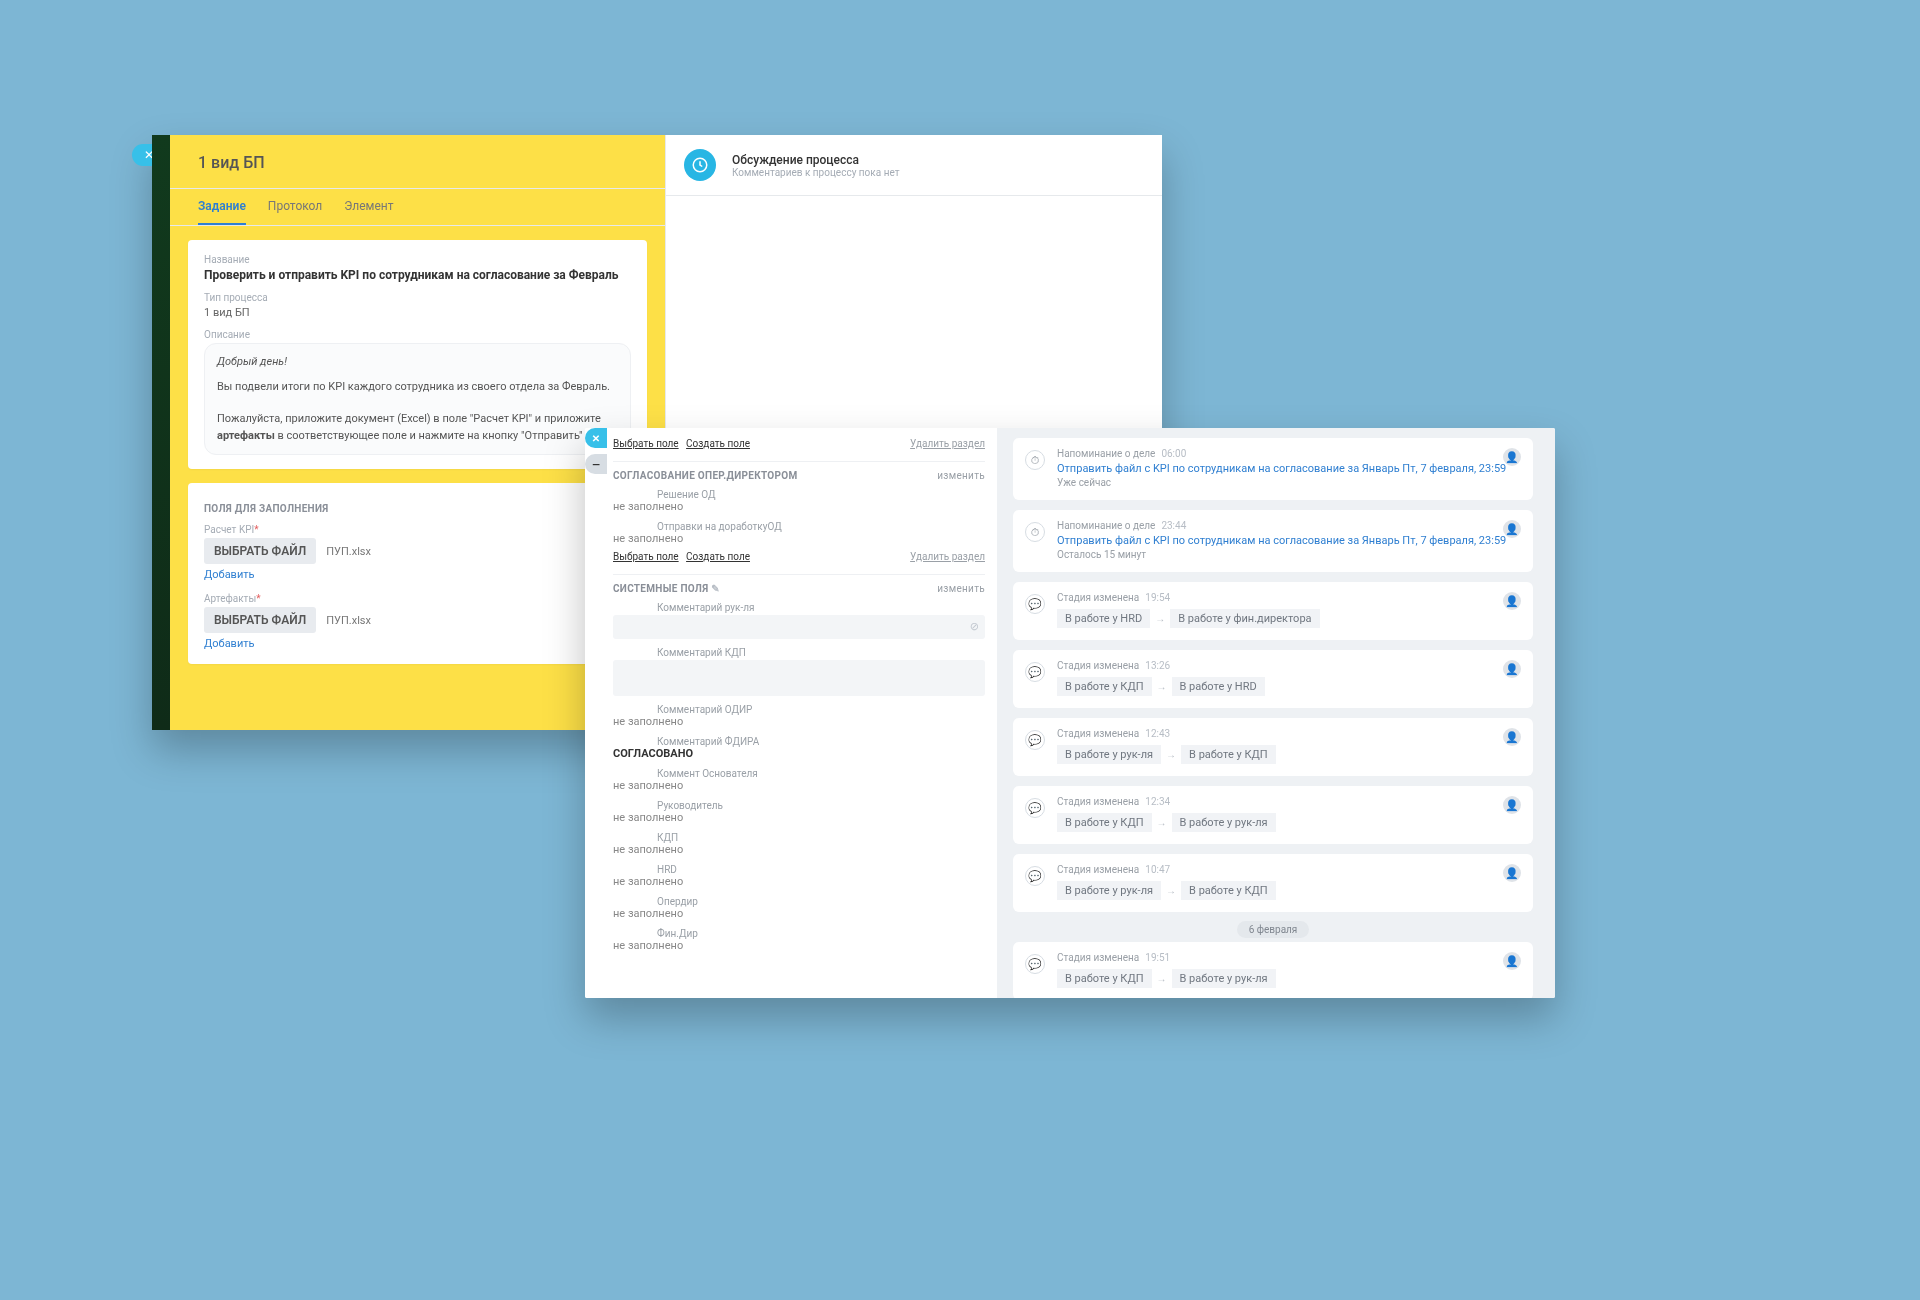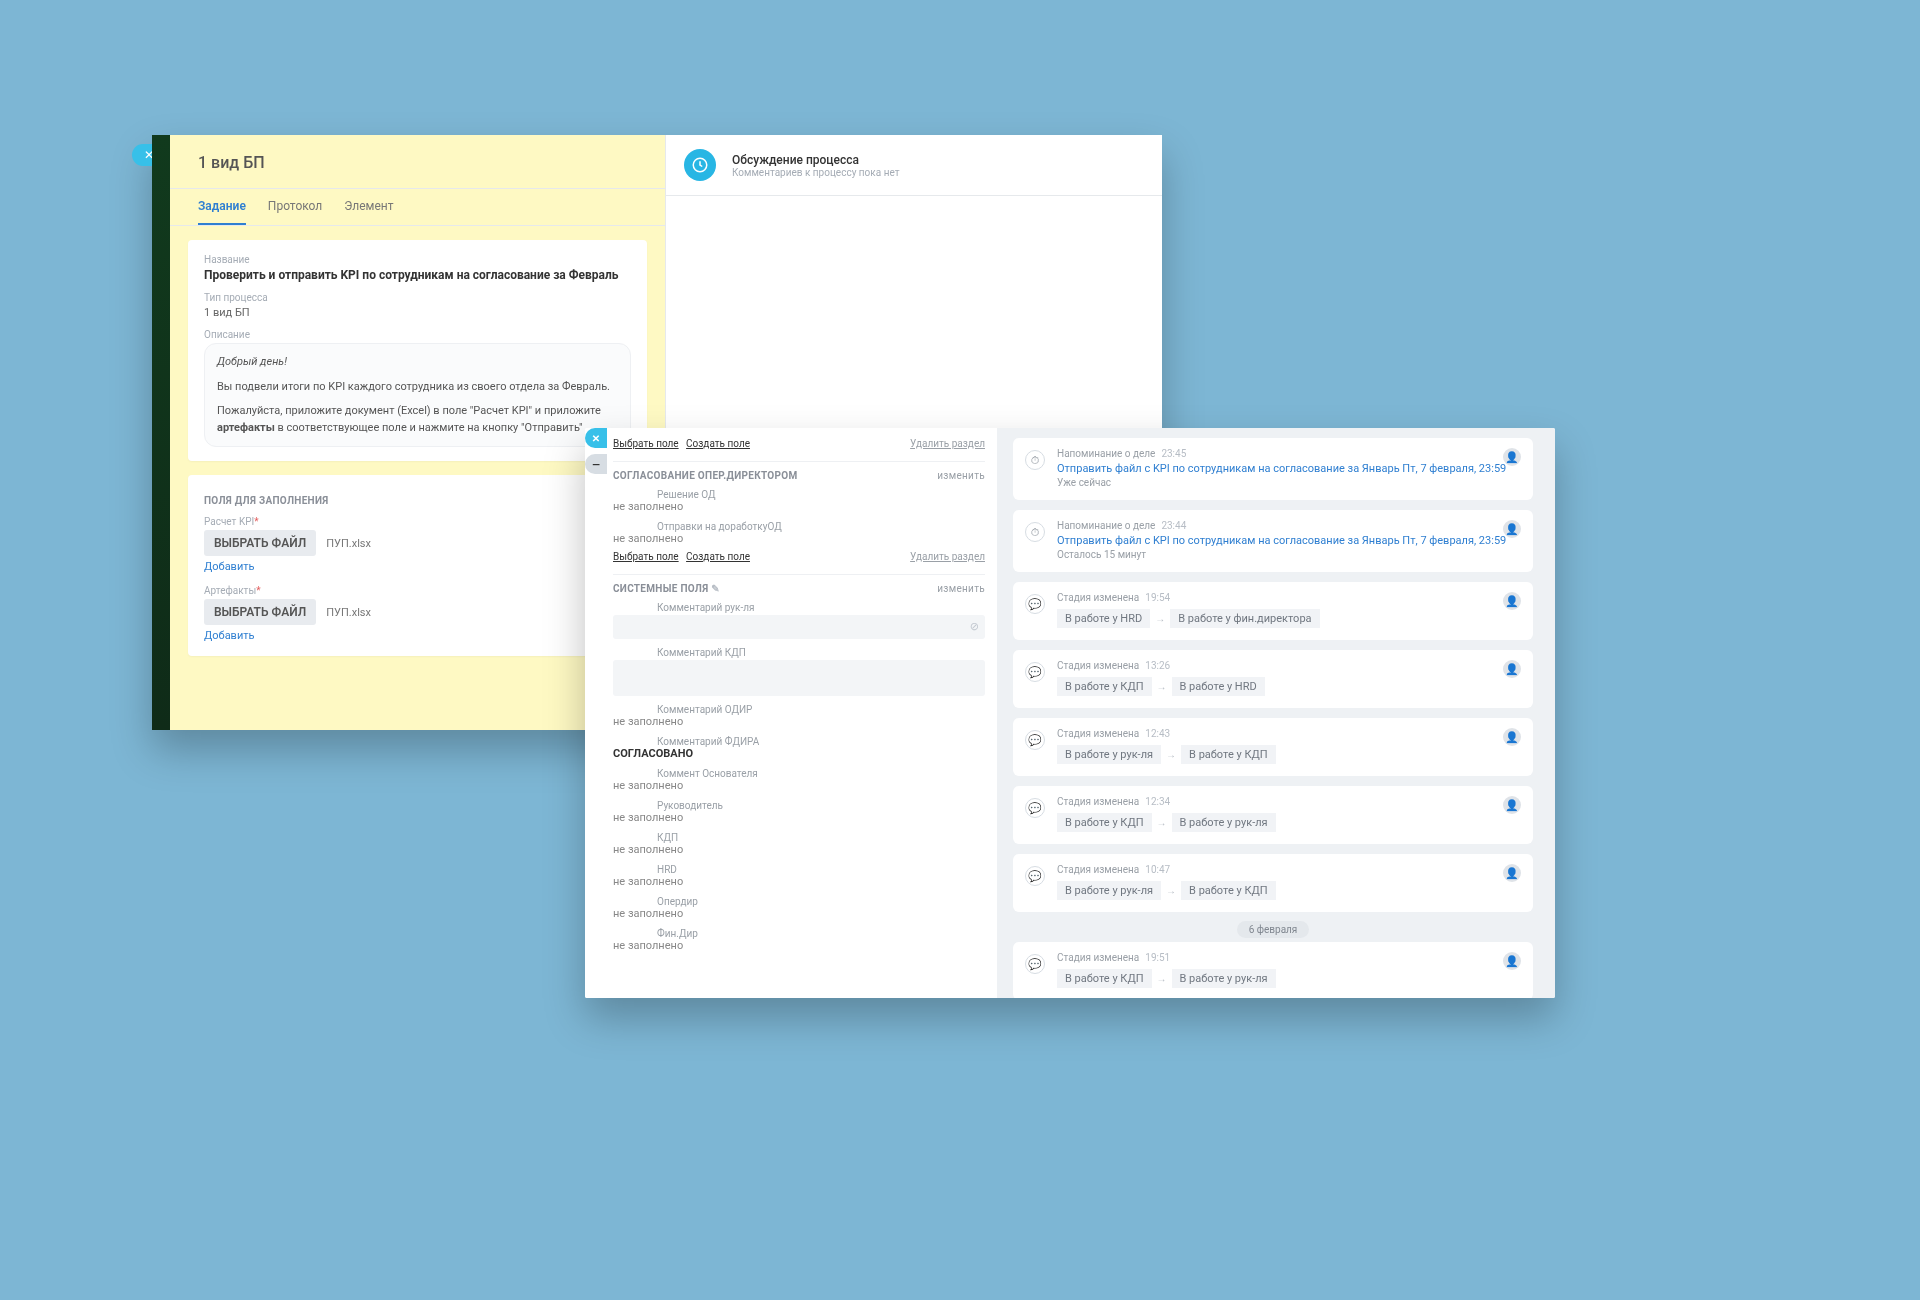--- a/index.html
+++ b/index.html
@@ -32,21 +32,21 @@
     display: flex; align-items: center; justify-content: center;
     color: #fff; font-size: 12px;
   }
   .winA .bg-strip {
     position: absolute; left: 0; top: 0; width: 18px; height: 100%;
     background: linear-gradient(#113a1d,#0f2b18);
   }
   .winA .leftPane {
     margin-left: 18px;
     width: 495px; padding: 18px 0 16px 0;
-    background: #fef9c3;
+    background: #fde047;
     position: relative;
   }
   .winA h1 {
     font-size: 16px; font-weight: 500; color: #555; padding: 0 28px 16px 28px;
     border-bottom: 1px solid #e6e9ec;
   }
   .tabs {
     display: flex; gap: 22px; padding: 10px 28px 0 28px; font-size: 12px;
     border-bottom: 1px solid #e6e9ec;
   }
@@ -187,21 +187,21 @@
 
     <div class="block">
       <div class="lbl">Название</div>
       <div class="strong">Проверить и отправить KPI по сотрудникам на согласование за Февраль</div>
       <div class="lbl">Тип процесса</div>
       <div style="font-size:11px;color:#666;margin-bottom:10px">1 вид БП</div>
       <div class="lbl">Описание</div>
       <div class="desc-box">
         <div><i>Добрый день!</i></div>
         <div style="margin-top:8px">Вы подвели итоги по KPI каждого сотрудника из своего отдела за Февраль.</div>
-        <div style="margin-top:8px">
+        <div style="margin-top:16px">
           <span>Пожалуйста, приложите документ (Excel) в поле "Расчет KPI" и приложите</span>
           <b>артефакты</b>
           <span>в соответствующее поле  и нажмите на кнопку "Отправить"</span>
         </div>
       </div>
     </div>
 
     <div class="block">
       <div class="section-title">ПОЛЯ ДЛЯ ЗАПОЛНЕНИЯ</div>
 
@@ -338,21 +338,21 @@
         
       </div>
     </div>
   </div>
 
   <div class="actcol">
     <div id="activity-list">
         <div class="act-item">
           <div class="lefticon">⏱</div>
                   <div class="righticon">👤</div>
-          <div class="line1"><span>Напоминание о деле</span><span class="time">23:45</span></div>
+          <div class="line1"><span>Напоминание о деле</span><span class="time">06:00</span></div>
             <div class="line2 link">Отправить файл с KPI по сотрудникам на согласование за Январь Пт, 7 февраля, 23:59</div>
             <div class="line3">Уже сейчас</div>
         </div>
         <div class="act-item">
           <div class="lefticon">⏱</div>
                   <div class="righticon">👤</div>
           <div class="line1"><span>Напоминание о деле</span><span class="time">23:44</span></div>
             <div class="line2 link">Отправить файл с KPI по сотрудникам на согласование за Январь Пт, 7 февраля, 23:59</div>
             <div class="line3">Осталось 15 минут</div>
         </div>

